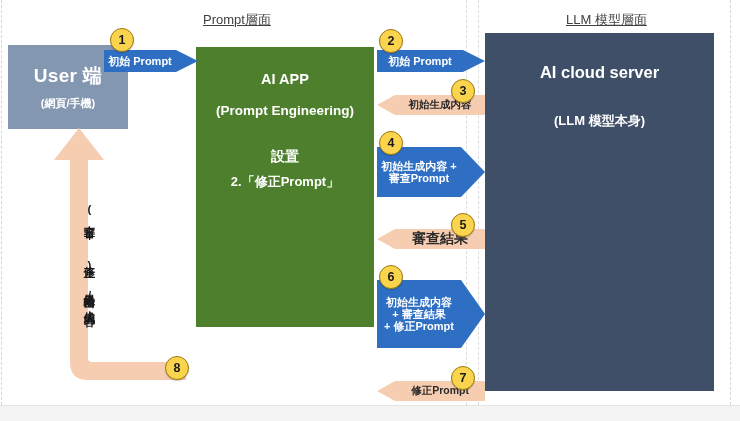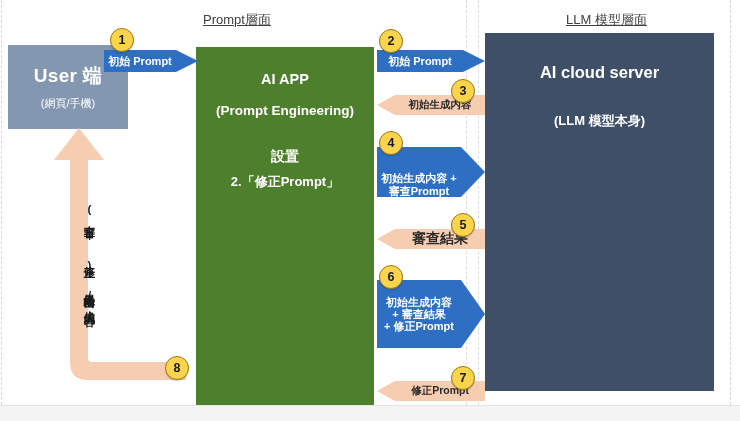--- a/index.html
+++ b/index.html
@@ -16,23 +16,23 @@
   
   .lane-title{position:absolute;font-size:13px;color:#404040;
               text-decoration:underline;white-space:nowrap;font-weight:400;}
 
   
   .box{position:absolute;box-sizing:border-box;color:#ffffff;
        display:flex;flex-direction:column;align-items:center;}
   #user-box{left:8px;top:45px;width:120px;height:84px;background:#8497b0;
             justify-content:center;}
   #user-box .t1{font-size:19px;font-weight:bold;letter-spacing:.3px;}
-  #user-box .t2{font-size:11px;font-weight:normal;margin-top:7px;}
+  #user-box .t2{font-size:11px;font-weight:bold;margin-top:7px;}
 
-  #app-box{left:196px;top:47px;width:178px;height:358px;background:#4e7f2d;
+  #app-box{left:196px;top:47px;width:178px;height:280px;background:#4e7f2d;
            padding-top:24px;}
   #app-box .t1{font-size:14.5px;font-weight:bold;}
   #app-box .t2{font-size:13.5px;font-weight:bold;margin-top:16px;}
   #app-box .t3{font-size:14px;font-weight:bold;margin-top:30px;}
   #app-box .li{font-size:13px;font-weight:bold;margin-top:7px;align-self:center;}
 
   #llm-box{left:485px;top:33px;width:229px;height:358px;background:#3f4f68;
            padding-top:30px;}
   #llm-box .t1{font-size:16.5px;font-weight:bold;}
   #llm-box .t2{font-size:13px;font-weight:bold;margin-top:30px;}
@@ -127,21 +127,21 @@
 
   <div class="harrow peach" style="left:377px;top:95px;width:108px;height:20px;">
     <div class="head" style="border-top-width:10px;border-bottom-width:10px;border-right-width:18px;"></div>
     <div class="shaft" style="width:90px;">
       <div class="lbl" style="font-size:10.5px;">初始生成内容</div>
     </div>
   </div>
   <div class="badge" style="left:451px;top:79px;">3</div>
 
   <div class="harrow blue" style="left:377px;top:147px;width:108px;height:50px;">
-    <div class="shaft" style="width:84px;flex-direction:column;justify-content:flex-end;">
+    <div class="shaft" style="width:84px;flex-direction:column;">
       <div class="lbl" style="font-size:11px;">
         <span>初始生成内容 +</span><br>
         <span>審查Prompt</span>
       </div>
     </div>
     <div class="head" style="border-top-width:25px;border-bottom-width:25px;border-left-width:24px;"></div>
   </div>
   <div class="badge" style="left:379px;top:131px;">4</div>
 
   <div class="harrow peach" style="left:377px;top:229px;width:108px;height:20px;">

